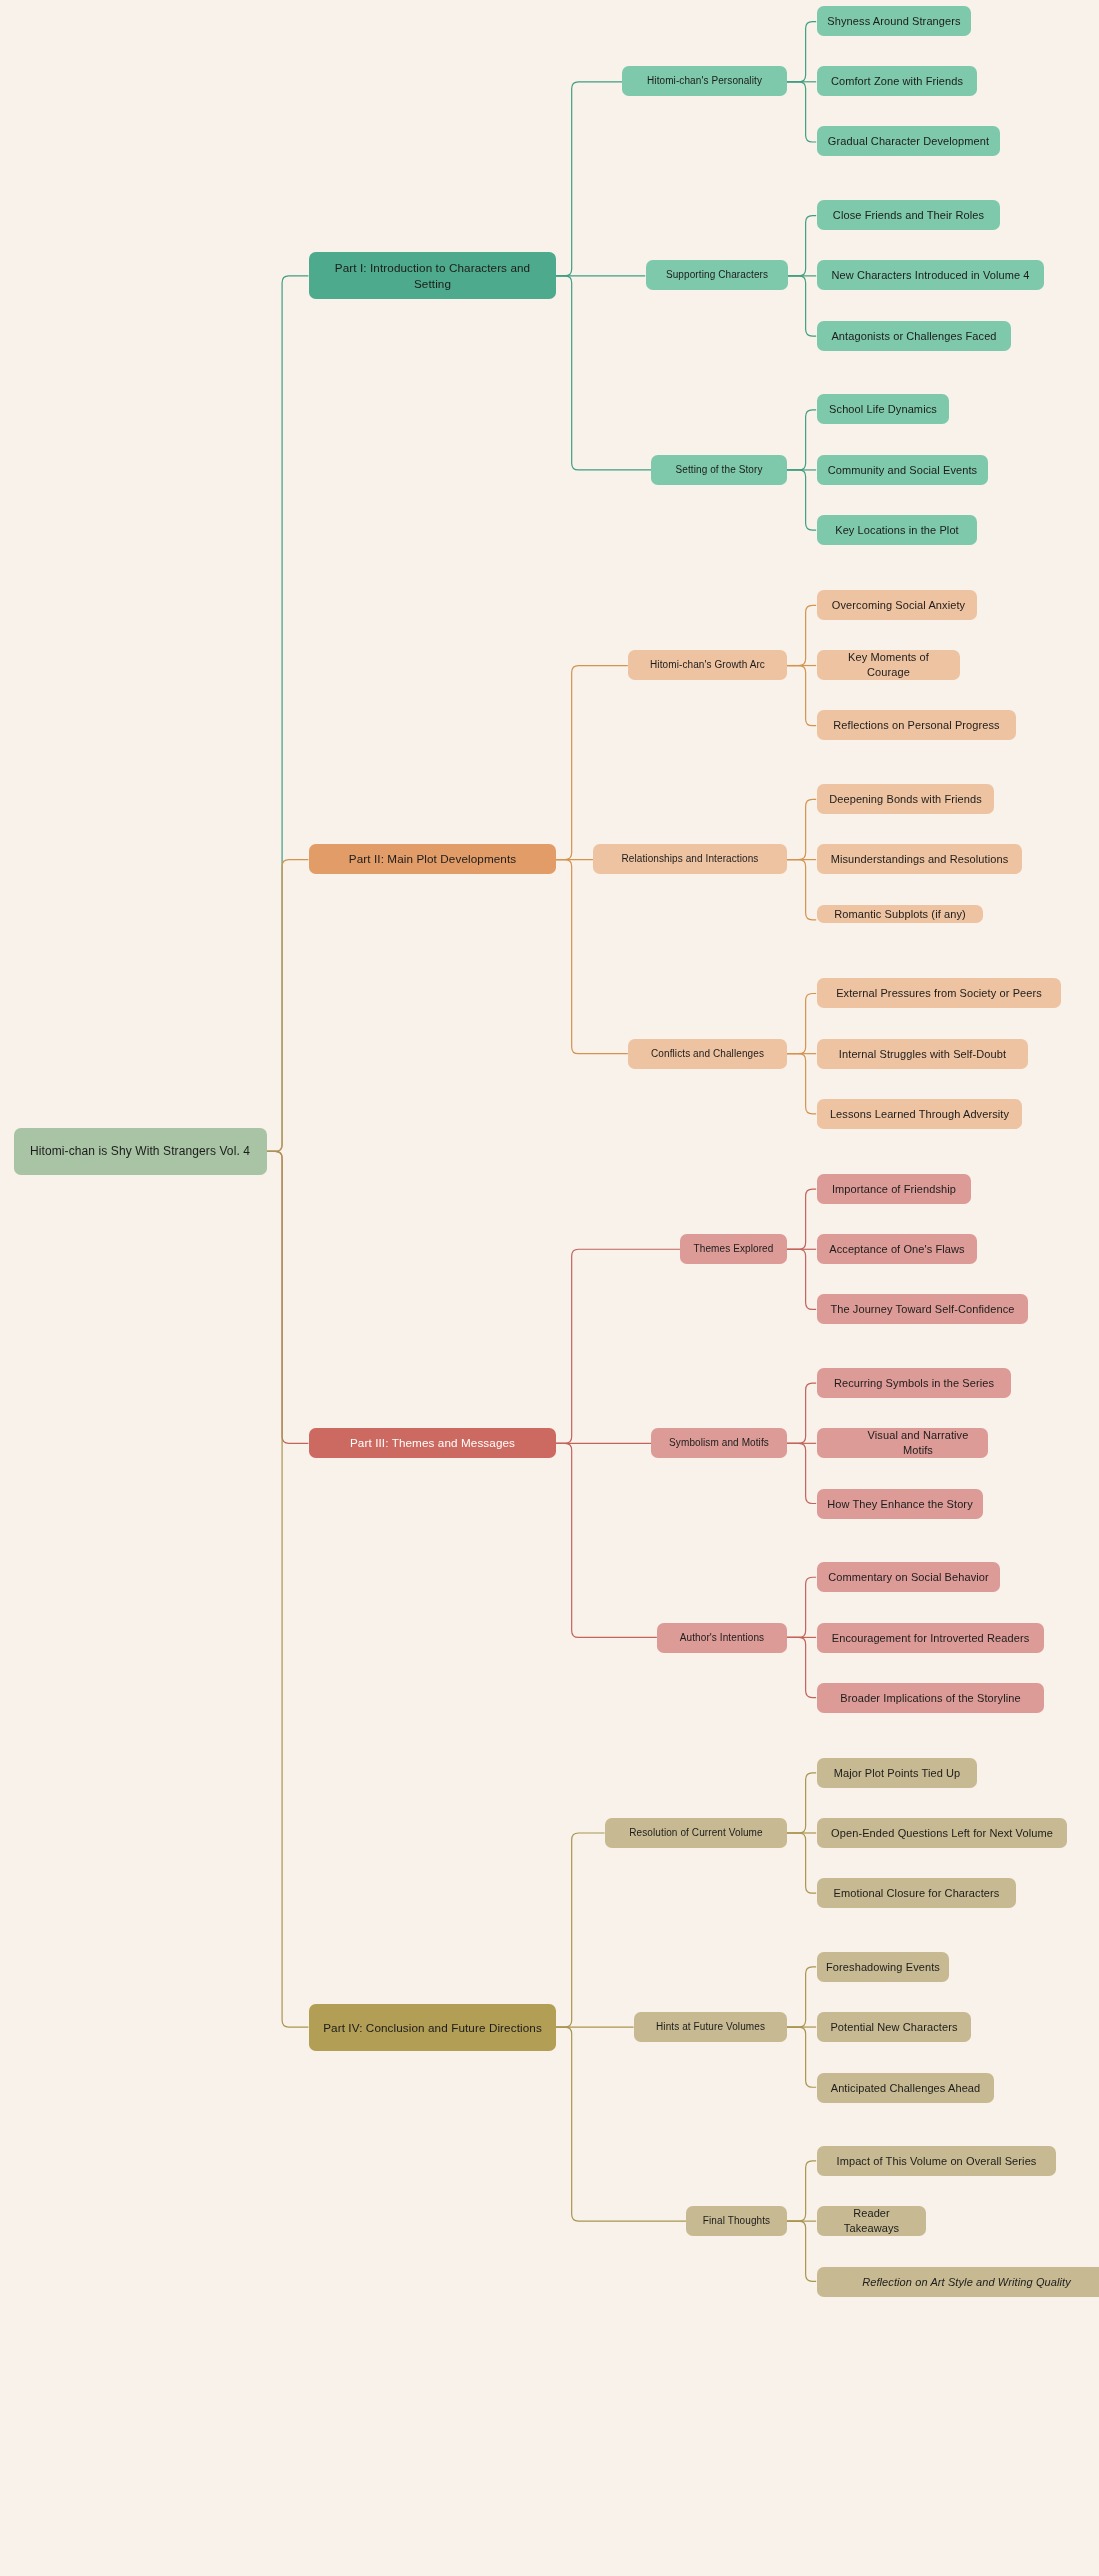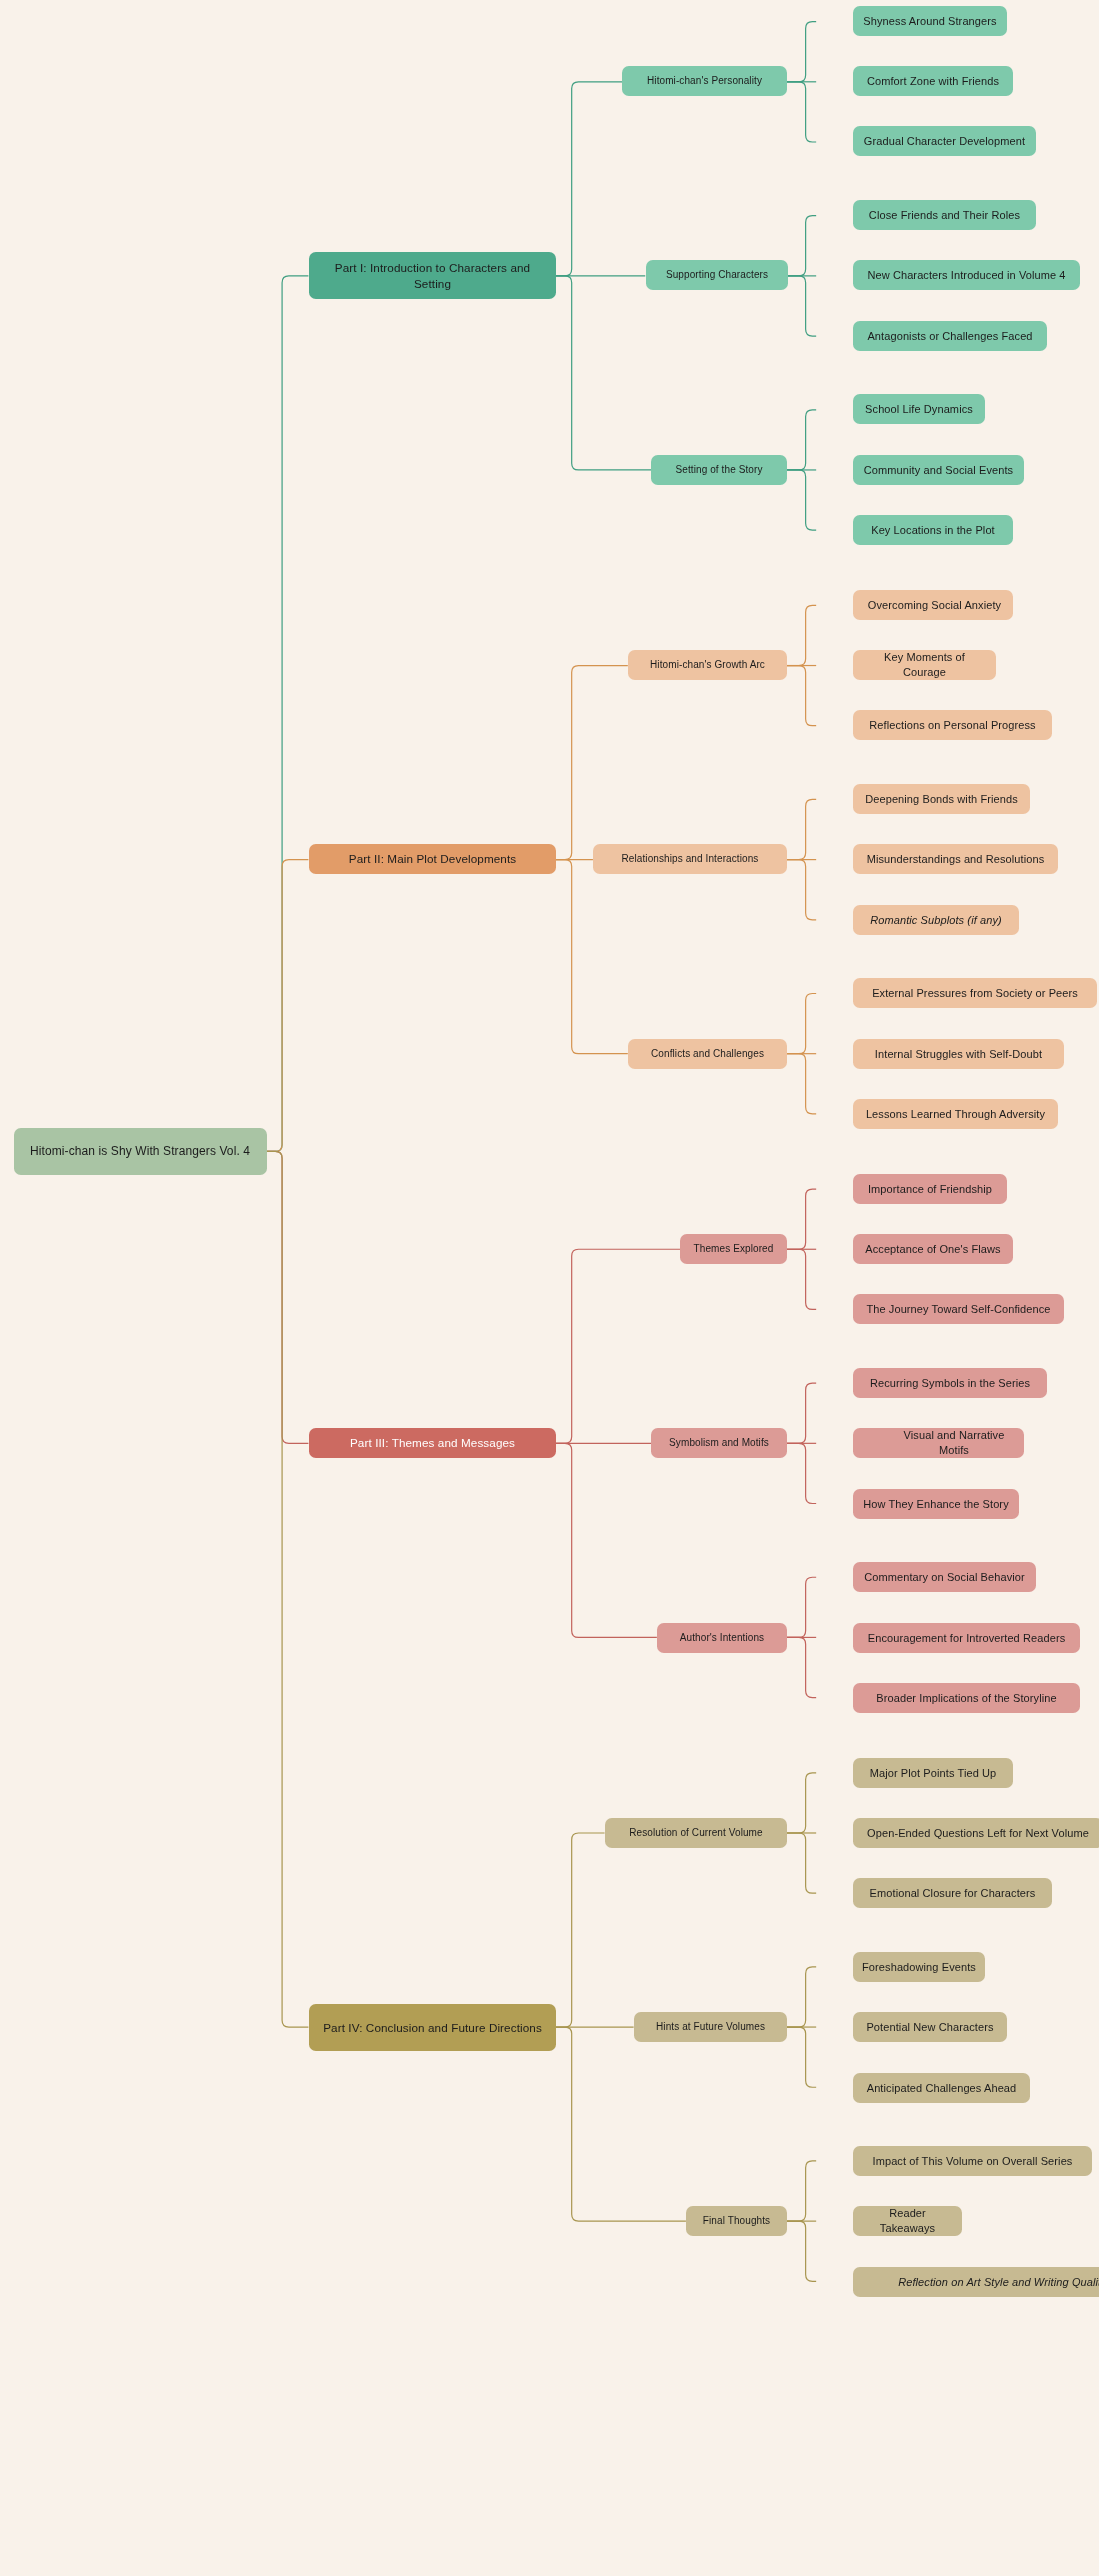--- a/index.html
+++ b/index.html
@@ -37,21 +37,21 @@
     letter-spacing: 0.1px;
     z-index: 2;
   }
   .node.root {
     background: #a9c4a4;
     font-size: 12px;
     text-align: center;
   }
   .node.lvl1 { font-size: 11.7px; }
   .node.lvl2 { font-size: 10px; }
-  .node.lvl3 { font-size: 11px; margin-left: 36px; }
+  .node.lvl3 { font-size: 11px; }
 </style>
 </head>
 <body>
 
 <div id="mindmap">
   <svg class="links" id="links-layer" viewBox="0 0 1461 3423" width="1099" height="2576">
       <path d="M 1046 108 L 1062 108 Q 1071 108 1071 99 L 1071 37 Q 1071 28 1080 28 L 1085 28" stroke="#3f9e81" fill="none" stroke-width="1.6"></path>
       <path d="M 1046 108 L 1085 108" stroke="#3f9e81" fill="none" stroke-width="1.6"></path>
       <path d="M 1046 108 L 1062 108 Q 1071 108 1071 117 L 1071 179 Q 1071 188 1080 188 L 1085 188" stroke="#3f9e81" fill="none" stroke-width="1.6"></path>
       <path d="M 1046 366 L 1062 366 Q 1071 366 1071 357 L 1071 295 Q 1071 286 1080 286 L 1085 286" stroke="#3f9e81" fill="none" stroke-width="1.6"></path>
@@ -116,21 +116,21 @@
     <div class="node lvl3" style="left: 817px; top: 455px; width: 171px; height: 30px; background: rgb(126, 201, 171);">Community and Social Events</div>
     <div class="node lvl3" style="left: 817px; top: 515px; width: 160px; height: 30px; background: rgb(126, 201, 171);">Key Locations in the Plot</div>
     <div class="node lvl2" style="left: 651px; top: 455px; width: 136px; height: 30px; background: rgb(126, 201, 171);">Setting of the Story</div>
     <div class="node lvl1" style="left: 309px; top: 252px; width: 247px; height: 47px; background: rgb(78, 170, 140); color: rgb(28, 28, 28);">Part I: Introduction to Characters and Setting</div>
     <div class="node lvl3" style="left: 817px; top: 590px; width: 160px; height: 30px; background: rgb(238, 195, 161); padding-left: 12px;">Overcoming Social Anxiety</div>
     <div class="node lvl3" style="left: 817px; top: 650px; width: 143px; height: 30px; background: rgb(238, 195, 161);">Key Moments of Courage</div>
     <div class="node lvl3" style="left: 817px; top: 710px; width: 199px; height: 30px; background: rgb(238, 195, 161);">Reflections on Personal Progress</div>
     <div class="node lvl2" style="left: 628px; top: 650px; width: 159px; height: 30px; background: rgb(238, 195, 161);">Hitomi-chan's Growth Arc</div>
     <div class="node lvl3" style="left: 817px; top: 784px; width: 177px; height: 30px; background: rgb(238, 195, 161);">Deepening Bonds with Friends</div>
     <div class="node lvl3" style="left: 817px; top: 844px; width: 205px; height: 30px; background: rgb(238, 195, 161);">Misunderstandings and Resolutions</div>
-    <div class="node lvl3" style="left: 817px; top: 905px; width: 166px; height: 30px; background: rgb(238, 195, 161); font-style: italic;">Romantic Subplots (if any)</div>
+    <div class="node lvl3" style="left: 817px; top: 905px; width: 166px; height: 18px; background: rgb(238, 195, 161);">Romantic Subplots (if any)</div>
     <div class="node lvl2" style="left: 593px; top: 844px; width: 194px; height: 30px; background: rgb(238, 195, 161);">Relationships and Interactions</div>
     <div class="node lvl3" style="left: 817px; top: 978px; width: 244px; height: 30px; background: rgb(238, 195, 161);">External Pressures from Society or Peers</div>
     <div class="node lvl3" style="left: 817px; top: 1039px; width: 211px; height: 30px; background: rgb(238, 195, 161);">Internal Struggles with Self-Doubt</div>
     <div class="node lvl3" style="left: 817px; top: 1099px; width: 205px; height: 30px; background: rgb(238, 195, 161);">Lessons Learned Through Adversity</div>
     <div class="node lvl2" style="left: 628px; top: 1039px; width: 159px; height: 30px; background: rgb(238, 195, 161);">Conflicts and Challenges</div>
     <div class="node lvl1" style="left: 309px; top: 844px; width: 247px; height: 30px; background: rgb(226, 156, 104); color: rgb(28, 28, 28);">Part II: Main Plot Developments</div>
     <div class="node lvl3" style="left: 817px; top: 1174px; width: 154px; height: 30px; background: rgb(220, 155, 150);">Importance of Friendship</div>
     <div class="node lvl3" style="left: 817px; top: 1234px; width: 160px; height: 30px; background: rgb(220, 155, 150);">Acceptance of One's Flaws</div>
     <div class="node lvl3" style="left: 817px; top: 1294px; width: 211px; height: 30px; background: rgb(220, 155, 150);">The Journey Toward Self-Confidence</div>
     <div class="node lvl2" style="left: 680px; top: 1234px; width: 107px; height: 30px; background: rgb(220, 155, 150);">Themes Explored</div>

